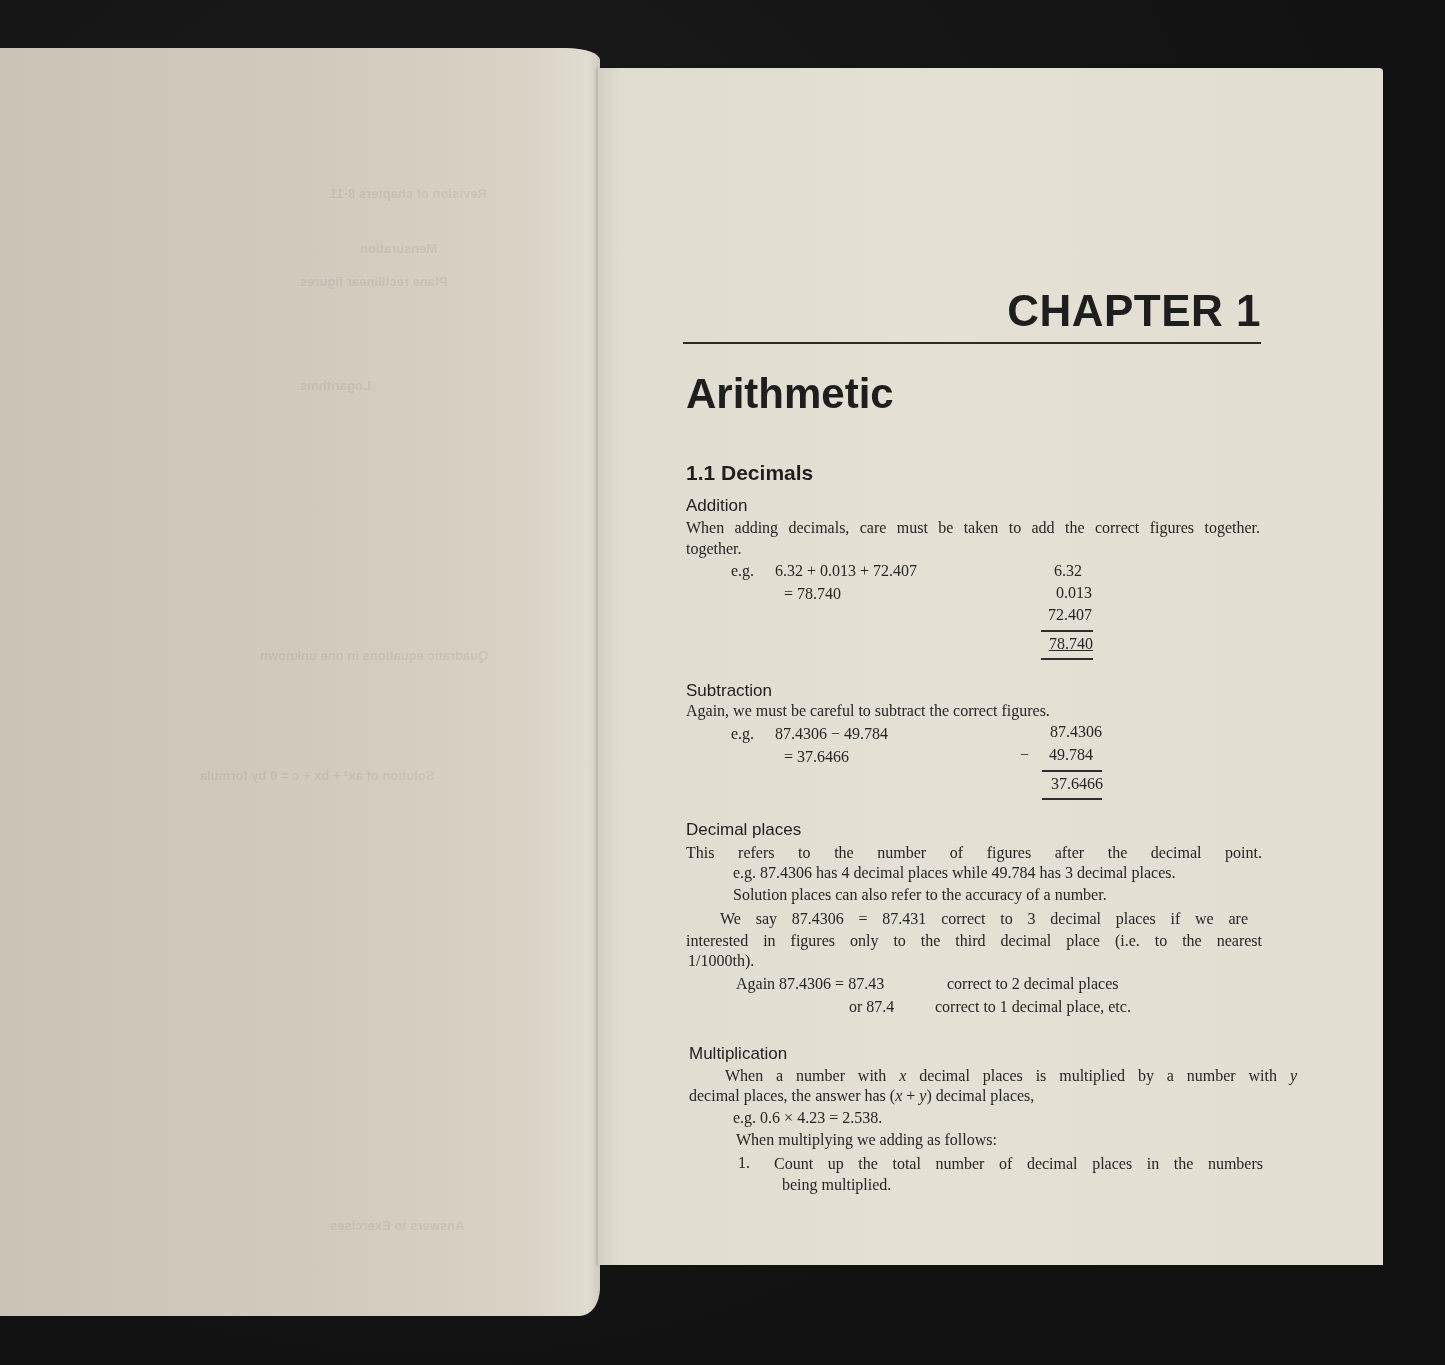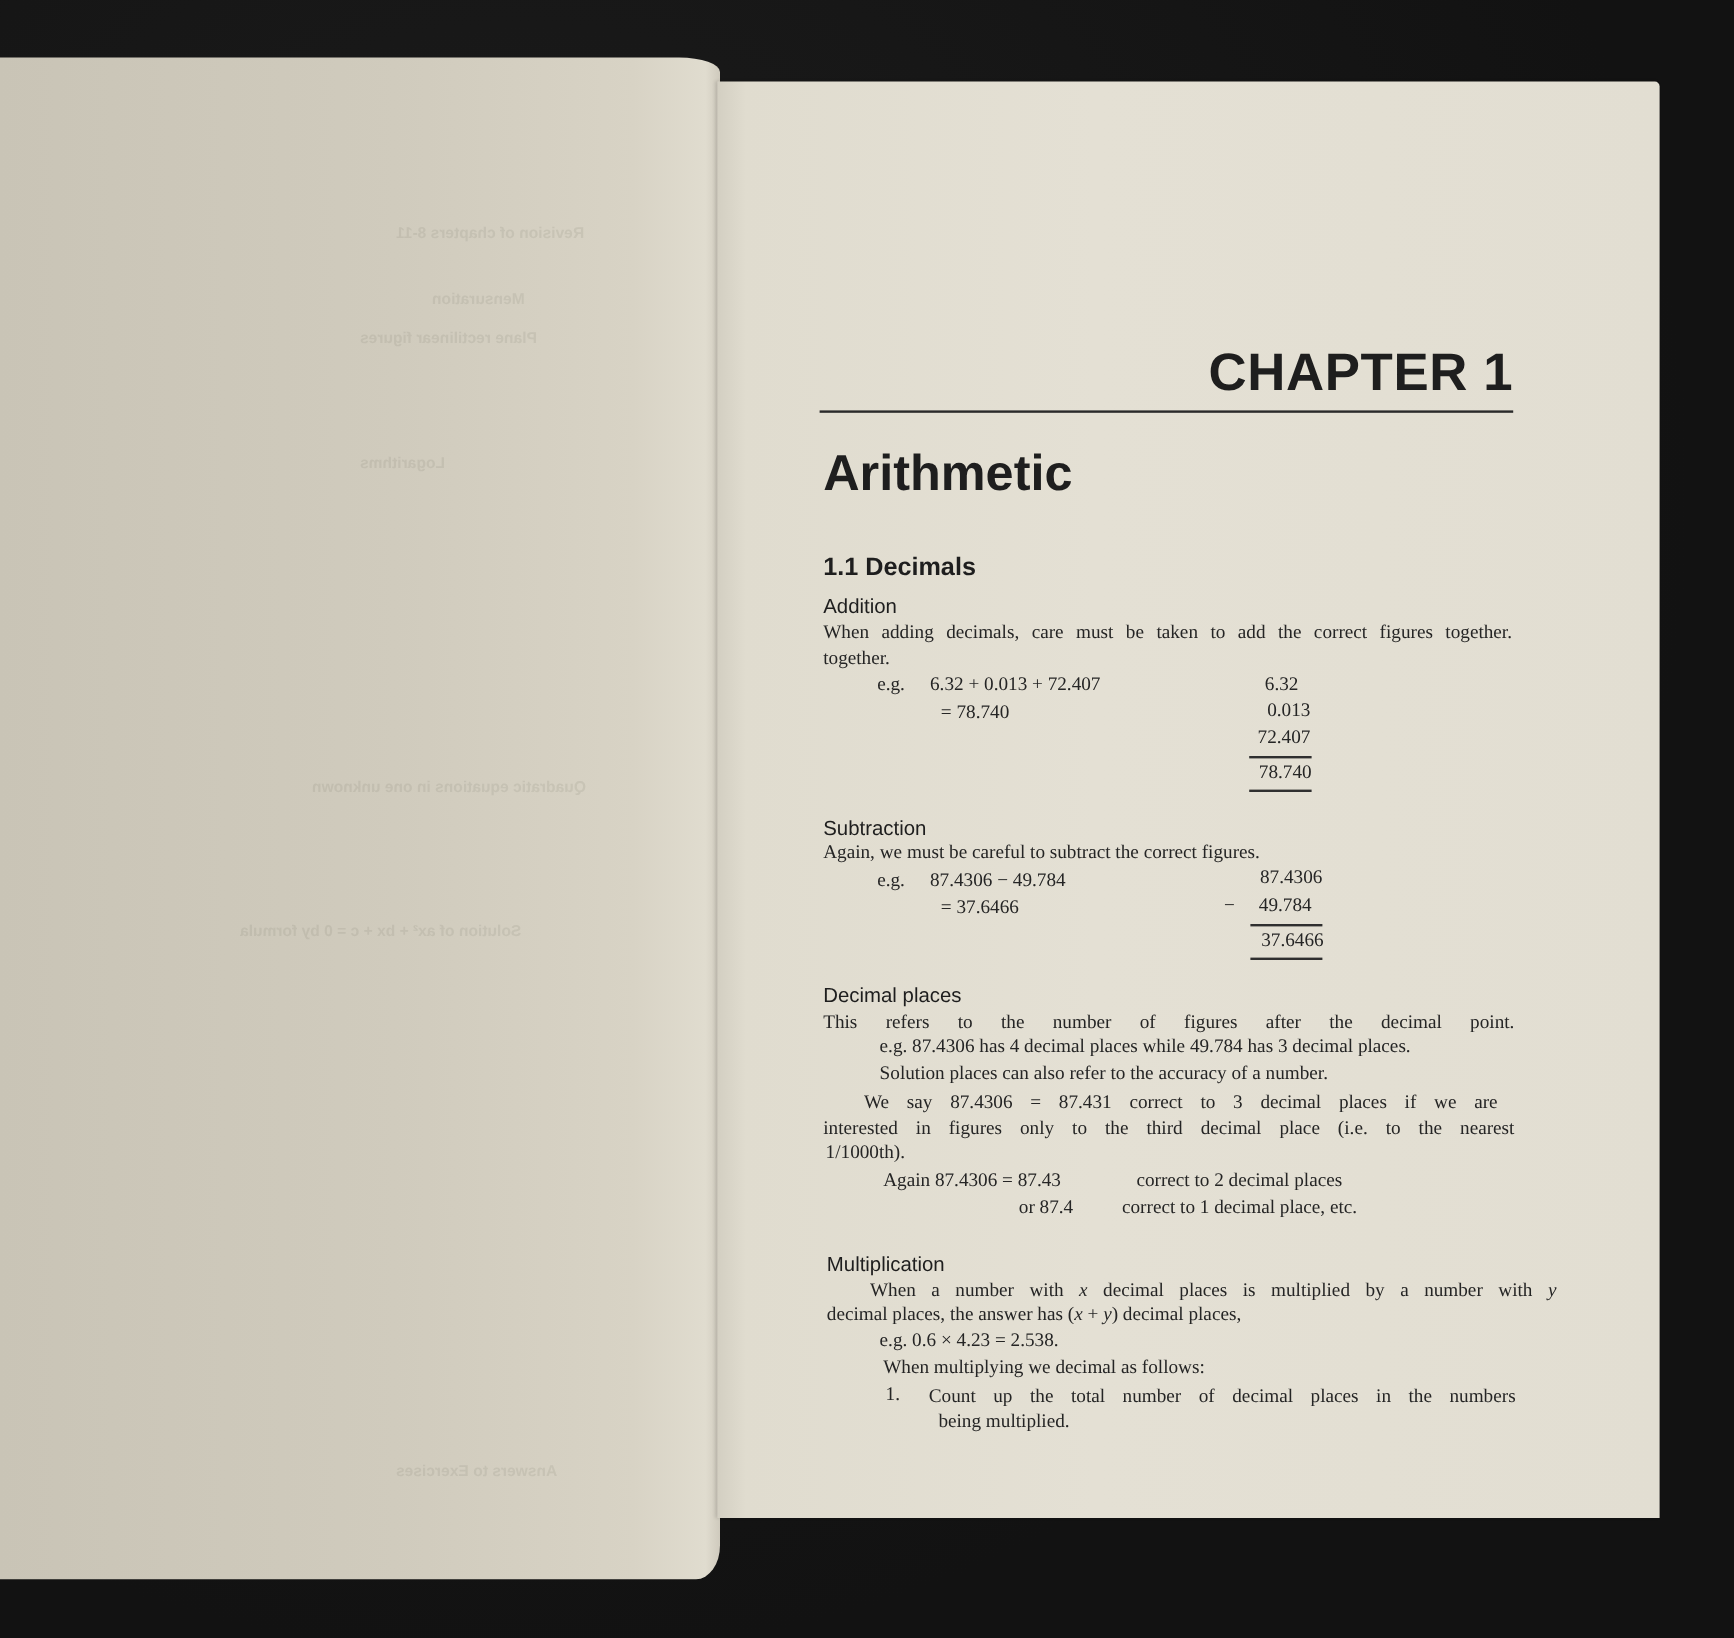--- a/index.html
+++ b/index.html
@@ -79,21 +79,21 @@
       <span>When adding decimals, care must be taken to add the correct figures together.</span>
     </div>
     <div class="line" style="left:0; top:472px;">together.</div>
     <div class="line" style="left:45px; top:494px;">e.g.</div>
     <div class="line" style="left:89px; top:494px;">6.32 + 0.013 + 72.407</div>
     <div class="line" style="left:98px; top:517px;">= 78.740</div>
     <div class="col-num" style="left:330px; width:66px; top:494px;">6.32</div>
     <div class="col-num" style="left:330px; width:76px; top:516px;">0.013</div>
     <div class="col-num" style="left:330px; width:76px; top:538px;">72.407</div>
     <div class="hrule" style="left:355px; width:52px; top:562px;"></div>
-    <div class="col-num" style="left:330px; width:77px; top:567px;">78.740</div>
+    <div class="col-num" style="left:330px; width:77px; top:567px;text-decoration:underline;">78.740</div>
     <div class="hrule" style="left:355px; width:52px; top:590px;"></div>
 
     <div class="sub" style="top:613px;">Subtraction</div>
     <div class="line" style="left:0; top:634px;text-align:right;">Again, we must be careful to subtract the correct figures.</div>
     <div class="line" style="left:45px; top:657px;">e.g.</div>
     <div class="line" style="left:89px; top:657px;">87.4306 − 49.784</div>
     <div class="line" style="left:98px; top:680px;">= 37.6466</div>
     <div class="col-num" style="left:330px; width:86px; top:655px;">87.4306</div>
     <div class="line" style="left:334px; top:678px;">−</div>
     <div class="col-num" style="left:330px; width:77px; top:678px;">49.784</div>
@@ -114,19 +114,19 @@
     <div class="line" style="left:249px; top:930px;">correct to 1 decimal place, etc.</div>
 
     <div class="sub" style="top:976px; left:3px;">Multiplication</div>
     <div class="para justify-last" style="left:3px; top:997px; height:22px; width:572px;margin-left:36px;">
       <span>When a number with </span><span class="italic">x</span><span> decimal places is multiplied by a number with </span><span class="italic">y</span>
     </div>
     <div class="line" style="left:3px; top:1019px;">
       <span>decimal places, the answer has (</span><span class="italic">x</span><span> + </span><span class="italic">y</span><span>) decimal places,</span>
     </div>
     <div class="line" style="left:47px; top:1041px;">e.g.  0.6 × 4.23 = 2.538.</div>
-    <div class="line" style="left:50px; top:1063px;">When multiplying we decimal as follows:</div>
+    <div class="line" style="left:50px; top:1063px;">When multiplying we adding as follows:</div>
     <div class="line" style="left:52px; top:1086px;">1.</div>
     <div class="para justify-last" style="left:88px; top:1085px; height:22px; width:489px;">Count up the total number of decimal places in the numbers</div>
     <div class="line" style="left:96px; top:1108px;">being multiplied.</div>
 
   </div>
 </div>
 
 </body></html>

